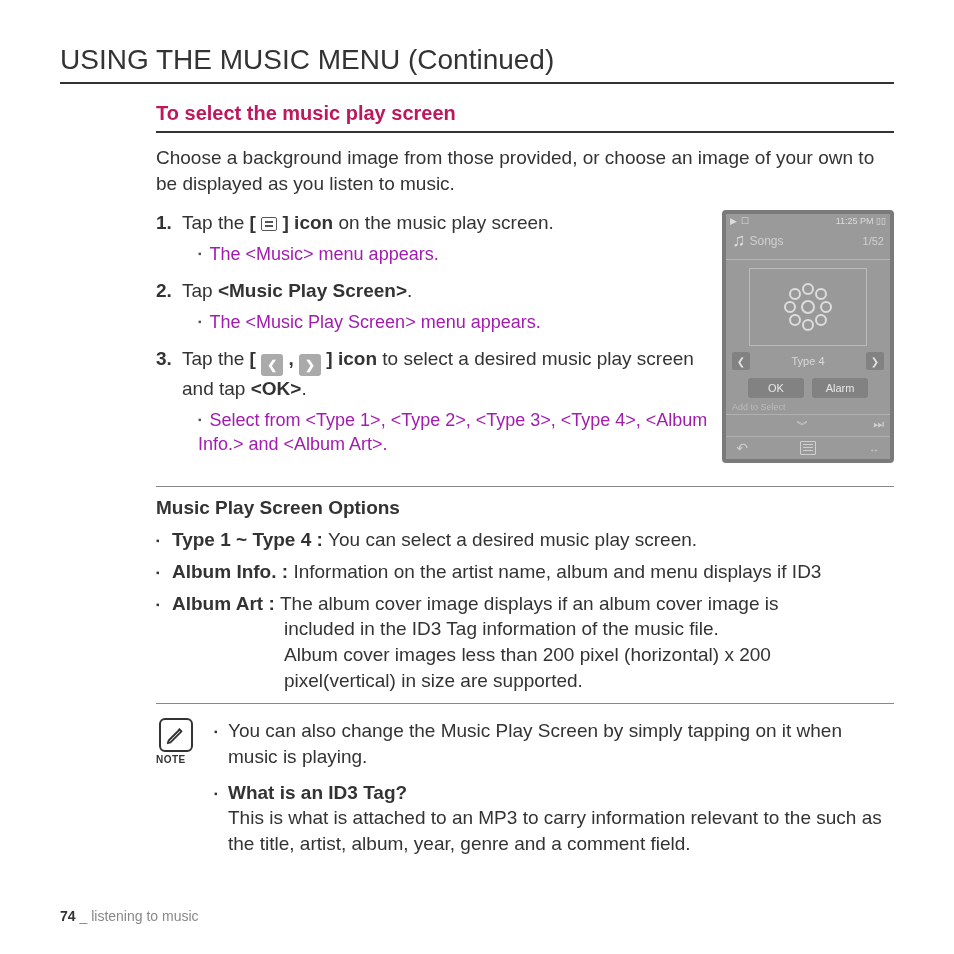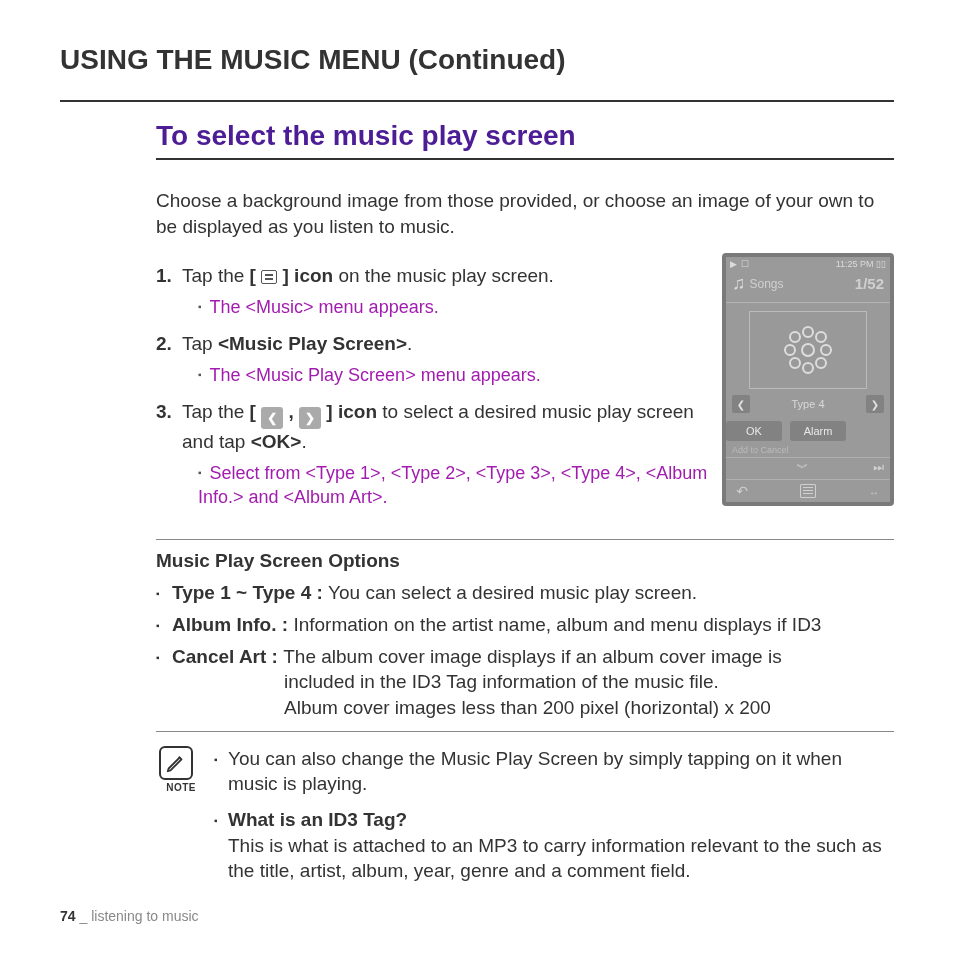--- a/index.html
+++ b/index.html
@@ -7,48 +7,48 @@
     font-family: Arial, Helvetica, sans-serif;
     width: 954px;
     height: 954px;
     background: #fff;
     color: #333;
     padding: 44px 60px 30px 60px;
     position: relative;
   }
   .page-title {
     font-size: 28px;
-    font-weight: bold;
+    font-weight: normal;
     color: #333;
     border-bottom: 2px solid #333;
-    padding-bottom: 24px;
+    padding-bottom: 6px;
     margin-bottom: 18px;
   }
   .content-col { padding-left: 96px; }
   .section-title {
-    font-size: 28px;
+    font-size: 20px;
     font-weight: bold;
-    color: #4c1d95;
+    color: #be185d;
     border-bottom: 2px solid #333;
     padding-bottom: 6px;
-    margin-bottom: 28px;
+    margin-bottom: 12px;
   }
   .intro {
     font-size: 19px;
     color: #333;
     line-height: 1.35;
     margin-bottom: 14px;
   }
   .main-row {
     display: flex;
     gap: 14px;
     align-items: flex-start;
   }
   .text-block { flex: 1; font-size: 19px; color: #333; line-height: 1.35; }
-  ol.steps { list-style: none; counter-reset: step; margin-top: 10px; }
+  ol.steps { list-style: none; counter-reset: step; }
   ol.steps > li {
     counter-increment: step;
     position: relative;
     padding-left: 26px;
     margin-bottom: 12px;
   }
   ol.steps > li::before {
     content: counter(step) ".";
     position: absolute;
     left: 0;
@@ -103,39 +103,39 @@
     display:flex; justify-content:space-between; align-items:center;
     padding: 2px 4px; font-size: 9px; color:#dcdcdc;
   }
   .dev-status .left { display:flex; gap:4px; }
   .dev-header {
     display:flex; align-items:center; justify-content:space-between;
     padding: 2px 6px 8px 6px; border-bottom:1px solid #b4b4b4;
   }
   .music-note { font-size:18px; color:#dcdcdc; }
   .songs-label { font-size:12px; color:#d0d0d0; flex:1; padding-left:4px; }
-  .counter { font-size:15px; color:#d0d0d0;font-weight:bold; }
+  .counter { font-size:11px; color:#d0d0d0; }
   .album-box {
     margin: 8px auto 6px auto;
     width: 118px; height: 78px;
     background:#999; border:1px solid #bbb;
     display:flex; align-items:center; justify-content:center;
   }
   .album-box svg { width:60px; height:60px; }
   .selector {
     display:flex; align-items:center; justify-content:space-between;
     padding: 0 6px; margin-bottom:6px;
   }
   .sel-arrow {
     width:18px; height:18px; background:#828282; border-radius:2px;
     display:flex; align-items:center; justify-content:center; color:#e0e0e0; font-size:10px;
   }
   .sel-label { font-size:11px; color:#d8d8d8; }
   .dev-buttons {
-    display:flex; gap:8px; padding:2px 0 4px 0;
+    display:flex; justify-content:center; gap:8px; padding:2px 0 4px 0;
   }
   .dev-btn {
     width:56px; height:20px; background:#828282; border-radius:3px;
     display:flex; align-items:center; justify-content:center;
     font-size:11px; color:#e8e8e8;
   }
   .add-alarm { font-size:9px; color:#bbb; padding:0 6px 2px 6px; }
   .dev-lower {
     display:flex; justify-content:space-between; padding:2px 6px; border-top:1px solid #b0b0b0;
     color:#d0d0d0; font-size:12px;
@@ -151,21 +151,21 @@
   .dev-bottom .doc::before { content:""; position:absolute; left:2px; right:2px; top:2px; height:1px; background:#d0d0d0; box-shadow:0 3px 0 #d0d0d0, 0 6px 0 #d0d0d0; }
 
   .hr-light { border:none; border-top:1px solid #888; margin:18px 0 10px 0; }
   .hr-light2 { border:none; border-top:1px solid #888; margin:10px 0 14px 0; }
   .options-title { font-size:19px; font-weight:bold; color:#333; margin-bottom:8px; }
   .opt-list { list-style:none; font-size:19px; color:#333; line-height:1.35; }
   .opt-list > li { position:relative; padding-left:16px; margin-bottom:6px; }
   .opt-list > li::before { content:"▪"; font-size:10px; position:absolute; left:0; top:7px; }
   .opt-list .hanging2 { padding-left:118px; text-indent:0; }
   .note-row { display:flex; gap:18px; margin-top:2px; }
-  .note-badge { width:40px; text-align:right; flex-shrink:0; }
+  .note-badge { width:40px; text-align:left; flex-shrink:0; }
   .note-badge .icon {
     width:34px; height:34px; margin:0 auto 2px auto;
     border:2px solid #333; border-radius:6px;
     display:flex; align-items:center; justify-content:center;
   }
   .note-badge .icon svg { width:22px; height:22px; }
   .note-badge .lbl { font-size:10px; font-weight:bold; letter-spacing:0.5px; color:#333; }
   .note-content { flex:1; font-size:19px; color:#333; line-height:1.35; }
   .note-list { list-style:none; }
   .note-list > li { position:relative; padding-left:14px; margin-bottom:10px; }
@@ -239,21 +239,21 @@
       </div>
       <div class="selector">
         <div class="sel-arrow">❮</div>
         <div class="sel-label">Type 4</div>
         <div class="sel-arrow">❯</div>
       </div>
       <div class="dev-buttons">
         <div class="dev-btn">OK</div>
         <div class="dev-btn">Alarm</div>
       </div>
-      <div class="add-alarm">Add to Cancel</div>
+      <div class="add-alarm">Add to Select</div>
       <div class="dev-lower">
         <span style="margin:0 auto;">︾</span>
         <span>⏭</span>
       </div>
       <div class="dev-bottom">
         <div class="icn">↶</div>
         <div class="doc"></div>
         <div class="icn" style="font-size:10px;">↔</div>
       </div>
     </div>
@@ -262,23 +262,24 @@
   <hr class="hr-light">
   <div class="options-title">Music Play Screen Options</div>
   <ul class="opt-list">
     <li>
       <span class="bold">Type 1 ~ Type 4 : </span><span>You can select a desired music play screen.</span>
     </li>
     <li>
       <span class="bold">Album Info. : </span><span>Information on the artist name, album and menu displays if ID3</span>
     </li>
     <li>
-      <span class="bold">Cancel Art : </span><span>The album cover image displays if an album cover image is</span>
+      <span class="bold">Album Art : </span><span>The album cover image displays if an album cover image is</span>
       <div class="hanging2" style="padding-left:112px;">included in the ID3 Tag information of the music file.</div>
       <div class="hanging2" style="padding-left:112px;">Album cover images less than 200 pixel (horizontal) x 200</div>
+      <div class="hanging2" style="padding-left:112px;">pixel(vertical) in size are supported.</div>
     </li>
   </ul>
   <hr class="hr-light2">
 
   <div class="note-row">
     <div class="note-badge">
       <div class="icon">
         <svg viewBox="0 0 24 24">
             <path d="M3 21l3-1 12-12-2-2L4 18l-1 3z M15 5l2 2" fill="none" stroke="#333" stroke-width="2" stroke-linejoin="round"></path>
           </svg>

